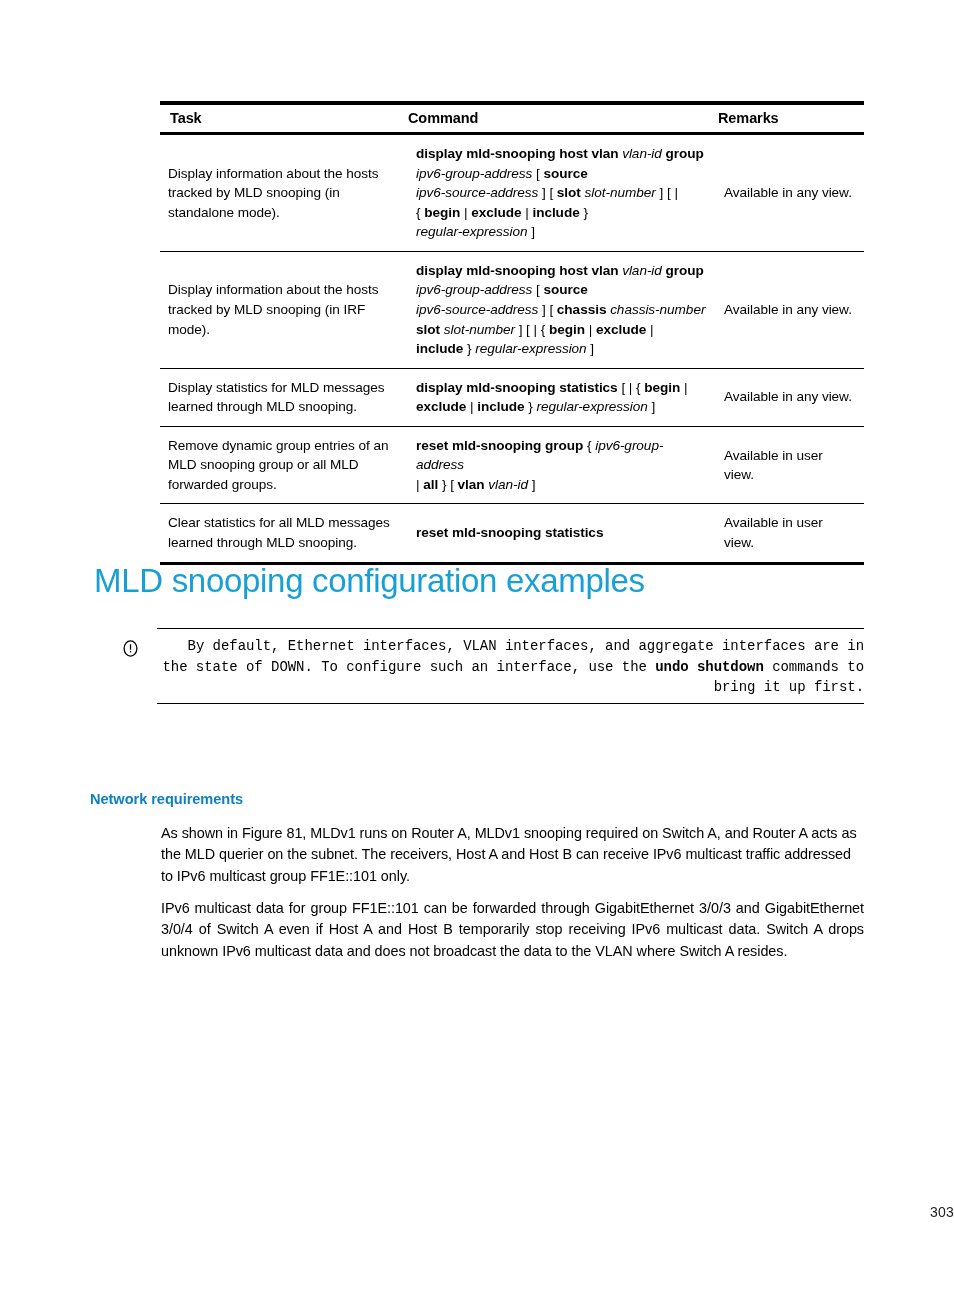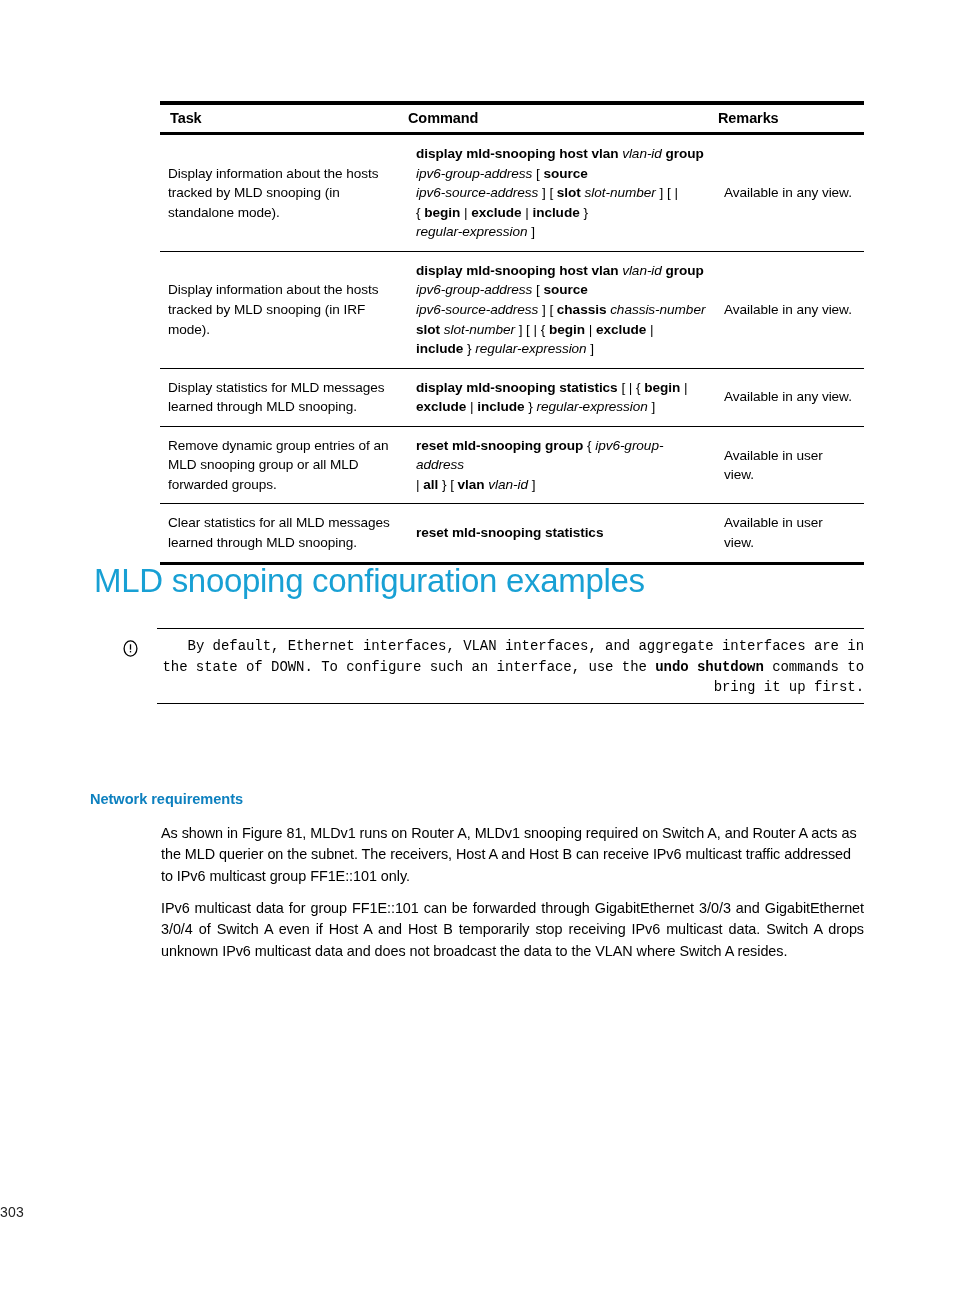--- a/index.html
+++ b/index.html
@@ -175,21 +175,21 @@
     color: #000000;
     text-decoration: none;
   }
 
   
   .page-number {
     position: absolute;
     left: 0;
     top: 1204px;
     width: 954px;
-    text-align: left;
+    text-align: right;
     font-size: 14px;
     color: #222;
     letter-spacing: 0.2px;
   }
 </style>
 </head>
 <body>
 
 <div class="page">
 

